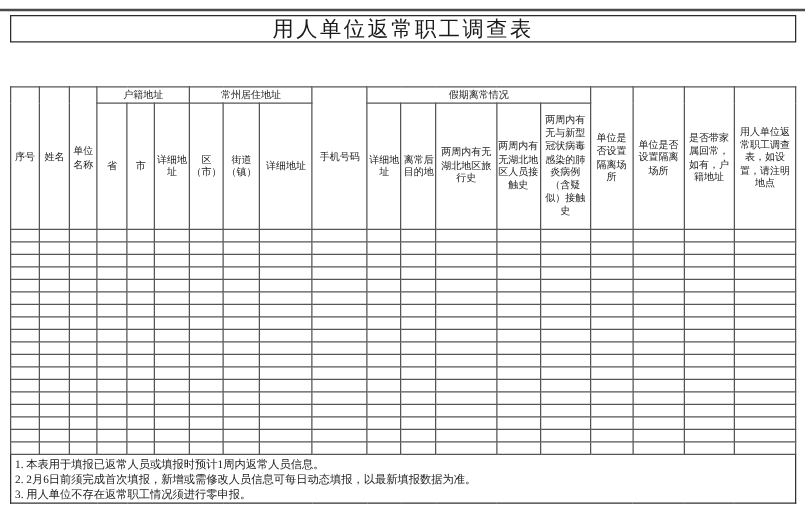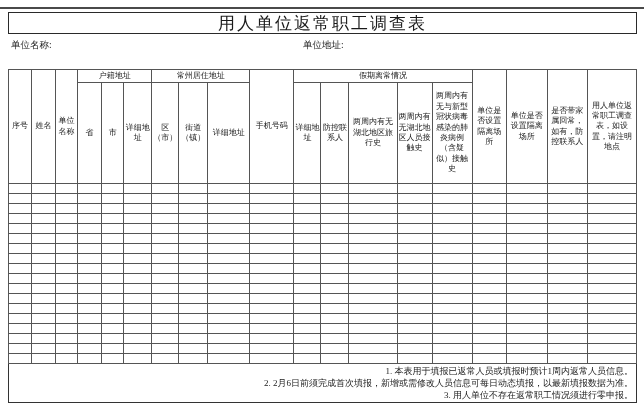--- a/index.html
+++ b/index.html
@@ -63,38 +63,34 @@
   tbody td{height:9px;}
   td.notes-cell{
     text-align:left;
     vertical-align:middle;
     font-size:9px;
     line-height:12px;
     padding:1px 3px;
     height:36px;
     border:1px solid #333;
   }
-  .note-line{white-space:nowrap;text-align:right;}
+  .note-line{white-space:nowrap;}
 </style>
 </head>
 <body>
 
 <div class="top-rule"></div>
 
 <div class="sheet">
 
   <div class="title-box">
     <span class="t">用人单位返常职工调查表</span>
   </div>
 
   <div class="info-block">
-    <div class="info-row">
-      <span class="cell-l">单位名称:</span>
-      <span class="cell-r">单位地址:</span>
-    </div>
     <div class="info-row">
     </div>
   </div>
 
   <table>
     <colgroup>
       <col style="width:23px">
         <col style="width:24px">
         <col style="width:22px">
       <col style="width:24px">
@@ -118,32 +114,32 @@
       <tr class="group-row">
         <th rowspan="2">序号</th>
         <th rowspan="2">姓名</th>
         <th rowspan="2">单位名称</th>
         <th colspan="3">户籍地址</th>
         <th colspan="3">常州居住地址</th>
         <th rowspan="2">手机号码</th>
         <th colspan="5">假期离常情况</th>
         <th rowspan="2">单位是否设置隔离场所</th>
         <th rowspan="2">单位是否设置隔离场所</th>
-        <th rowspan="2">是否带家属回常，如有，防控联系人</th>
+        <th rowspan="2">是否带家属回常，如有，户籍地址</th>
         <th rowspan="2">用人单位返常职工调查表，如设置，请注明地点</th>
       </tr>
       <tr class="sub-row">
         <th>省</th>
         <th>市</th>
         <th>详细地址</th>
         <th>区（市）</th>
         <th>街道（镇）</th>
         <th>详细地址</th>
         <th>详细地址</th>
-        <th>防控联系人</th>
+        <th>离常后目的地</th>
         <th>两周内有无湖北地区旅行史</th>
         <th>两周内有无湖北地区人员接触史</th>
         <th>两周内有无与新型冠状病毒感染的肺炎病例（含疑似）接触史</th>
       </tr>
     </thead>
     <tbody>
         <tr>
           <td></td>
           <td></td>
           <td></td>

